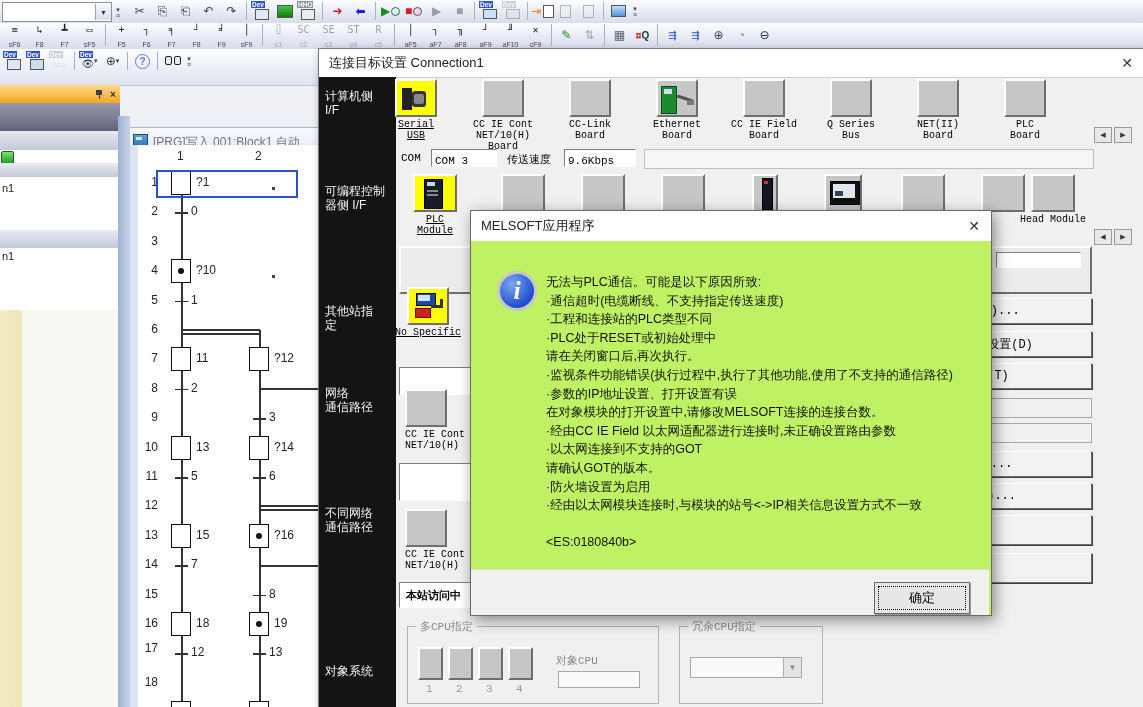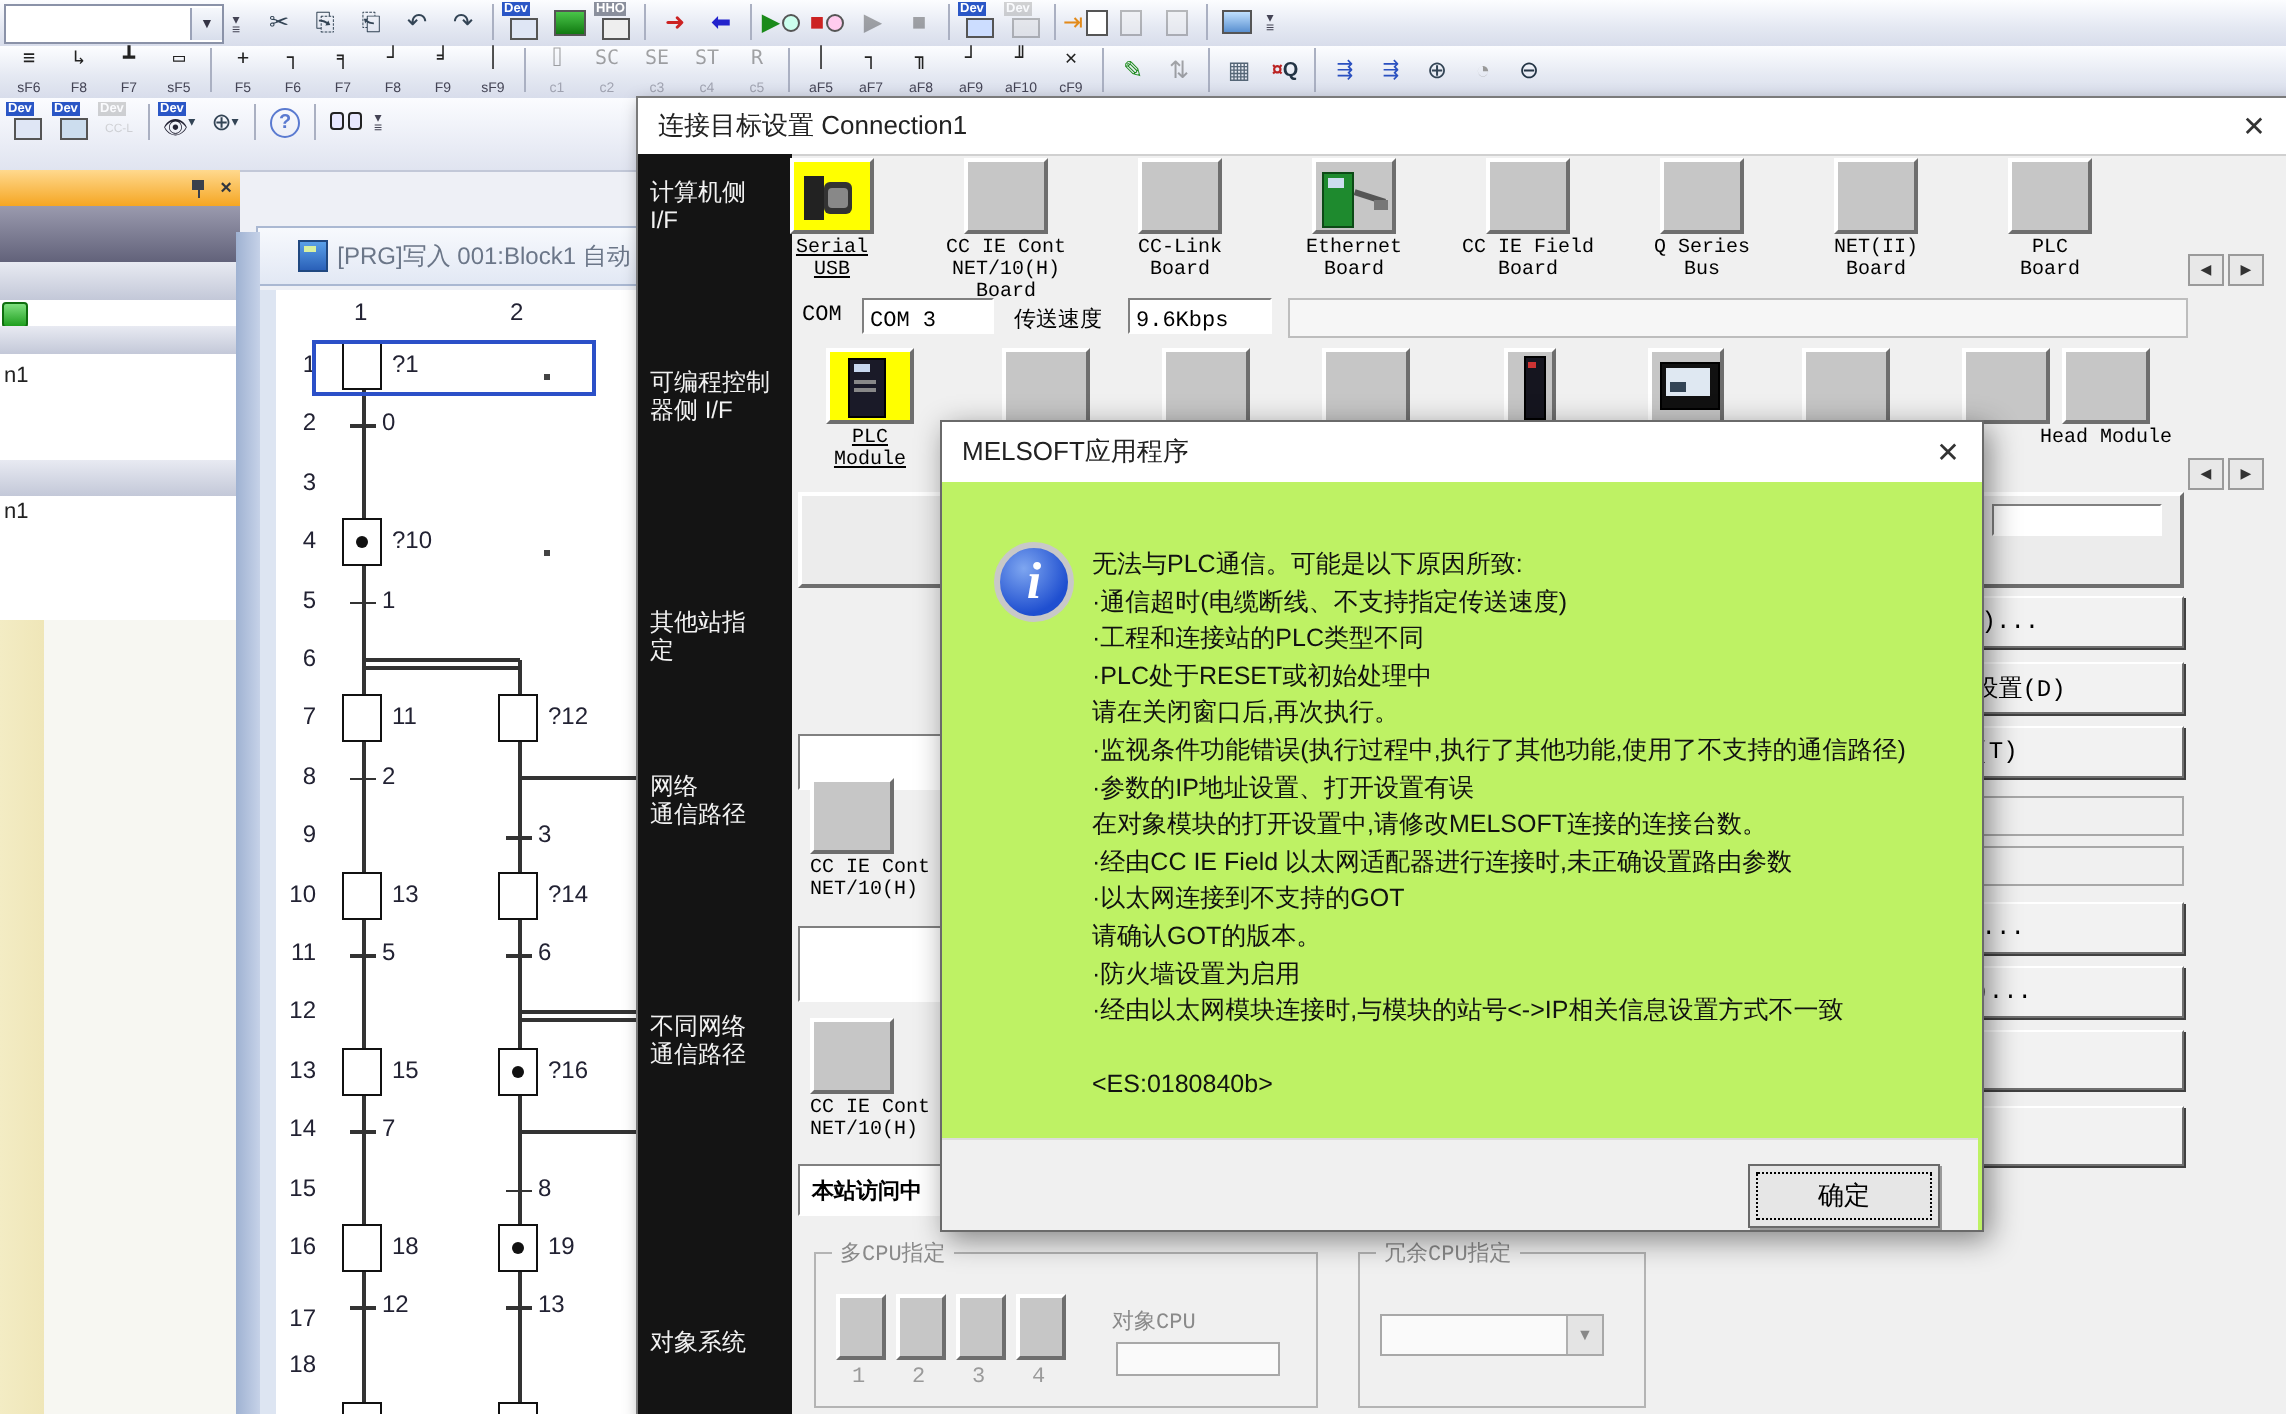--- a/index.html
+++ b/index.html
@@ -267,21 +267,21 @@
   <div class="abs whitebit" style="left:0;top:177px;width:120px;height:53px;">
     <span class="n1txt abs" style="left:2px;top:5px;">n1</span>
   </div>
   <div class="abs graybar2" style="left:0;top:230px;width:120px;height:18px;"></div>
   <div class="abs whitebit" style="left:0;top:248px;width:120px;height:62px;">
     <span class="n1txt abs" style="left:2px;top:2px;">n1</span>
   </div>
   <div class="abs" style="left:0;top:310px;width:22px;height:397px;background:linear-gradient(90deg,#f3ecc4,#efe6b8);"></div>
   <div class="abs" style="left:22px;top:310px;width:98px;height:397px;background:#f7f7f2;"></div>
 
-  <div class="abs winb" style="left:128px;top:113px;width:202px;height:28px;justify-content:center;">
+  <div class="abs winb" style="left:128px;top:127px;width:202px;height:28px;">
     <span class="wicon"></span>
     <span class="wbtitle">[PRG]写入 001:Block1 自动</span>
   </div>
   <div class="abs frame-strip" style="left:118px;top:116px;width:12px;height:591px;"></div>
   <div class="abs frame-strip2" style="left:130px;top:145px;width:8px;height:562px;"></div>
   <div class="abs" id="sfc-canvas" style="left:138px;top:145px;width:192px;height:562px;">
       <div class="sfc-lbl" style="left: 39px; top: 4px;">1</div>
       <div class="sfc-lbl" style="left: 117px; top: 4px;">2</div>
       <div class="sfc-num" style="left: 0px; top: 30px;">1</div>
       <div class="sfc-num" style="left: 0px; top: 59.4px;">2</div>
@@ -292,21 +292,21 @@
       <div class="sfc-num" style="left: 0px; top: 206.4px;">7</div>
       <div class="sfc-num" style="left: 0px; top: 235.8px;">8</div>
       <div class="sfc-num" style="left: 0px; top: 265.2px;">9</div>
       <div class="sfc-num" style="left: 0px; top: 294.6px;">10</div>
       <div class="sfc-num" style="left: 0px; top: 324px;">11</div>
       <div class="sfc-num" style="left: 0px; top: 353.4px;">12</div>
       <div class="sfc-num" style="left: 0px; top: 382.8px;">13</div>
       <div class="sfc-num" style="left: 0px; top: 412.2px;">14</div>
       <div class="sfc-num" style="left: 0px; top: 441.6px;">15</div>
       <div class="sfc-num" style="left: 0px; top: 471px;">16</div>
-      <div class="sfc-num" style="left: 0px; top: 507px;">17</div>
+      <div class="sfc-num" style="left: 0px; top: 496px;">17</div>
       <div class="sfc-num" style="left: 0px; top: 529.8px;">18</div>
       <div class="vline" style="left: 43px; top: 25px; height: 537px;"></div>
       <div class="vline" style="left: 121px; top: 185px; height: 377px;"></div>
       <div class="hline" style="left: 43px; top: 184px; width: 79px;"></div>
       <div class="hline" style="left: 43px; top: 188px; width: 79px;"></div>
       <div class="hline" style="left: 121px; top: 243px; width: 71px;"></div>
       <div class="hline" style="left: 121px; top: 360px; width: 71px;"></div>
       <div class="hline" style="left: 121px; top: 364px; width: 71px;"></div>
       <div class="hline" style="left: 121px; top: 420px; width: 71px;"></div>
       <div class="sfc-step" style="left: 33px; top: 26px;"></div>
@@ -494,20 +494,30 @@
       </div>
     <div class="abs scrollpair" style="left:773px;top:180px;">
       <span class="sb">◀</span>
         <span class="sb">▶</span>
     </div>
 
     <div class="abs raised" style="left:80px;top:197px;width:693px;height:48px;background:#ececec;">
       <div class="abs inset" style="left:595px;top:4px;width:85px;height:16px;"></div>
     </div>
 
+    <div class="abs dev-cell" style="left:66px;top:238px;">
+      <div class="dev-box yellow">
+        <span class="abs" style="left:7px;top:4px;width:18px;height:11px;background:#2244aa;border:1.5px solid #111;"></span>
+        <span class="abs" style="left:9px;top:6px;width:12px;height:6px;background:#cfe4ff;"></span>
+        <span class="abs" style="left:6px;top:19px;width:14px;height:8px;background:#cc2222;border:1px solid #551111;"></span>
+        <span class="abs" style="left:22px;top:16px;width:12px;height:2.5px;background:#333;"></span>
+        <span class="abs" style="left:31px;top:10px;width:2.5px;height:9px;background:#333;"></span>
+      </div>
+      <div class="dev-lbl sel">No Specific</div>
+    </div>
     <div class="abs inset" style="left:80px;top:318px;width:160px;height:28px;">
       <span class="cnlbl" style="position:absolute;right:6px;top:7px;">时间检查</span>
     </div>
 
     <div class="abs" style="left:86px;top:340px;">
       <div class="dev-box" style="margin:0;"></div>
       <div class="dev-lbl" style="text-align:left;">CC IE Cont
 NET/10(H)</div>
     </div>
     <div class="abs inset" style="left:80px;top:414px;width:160px;height:38px;"></div>

